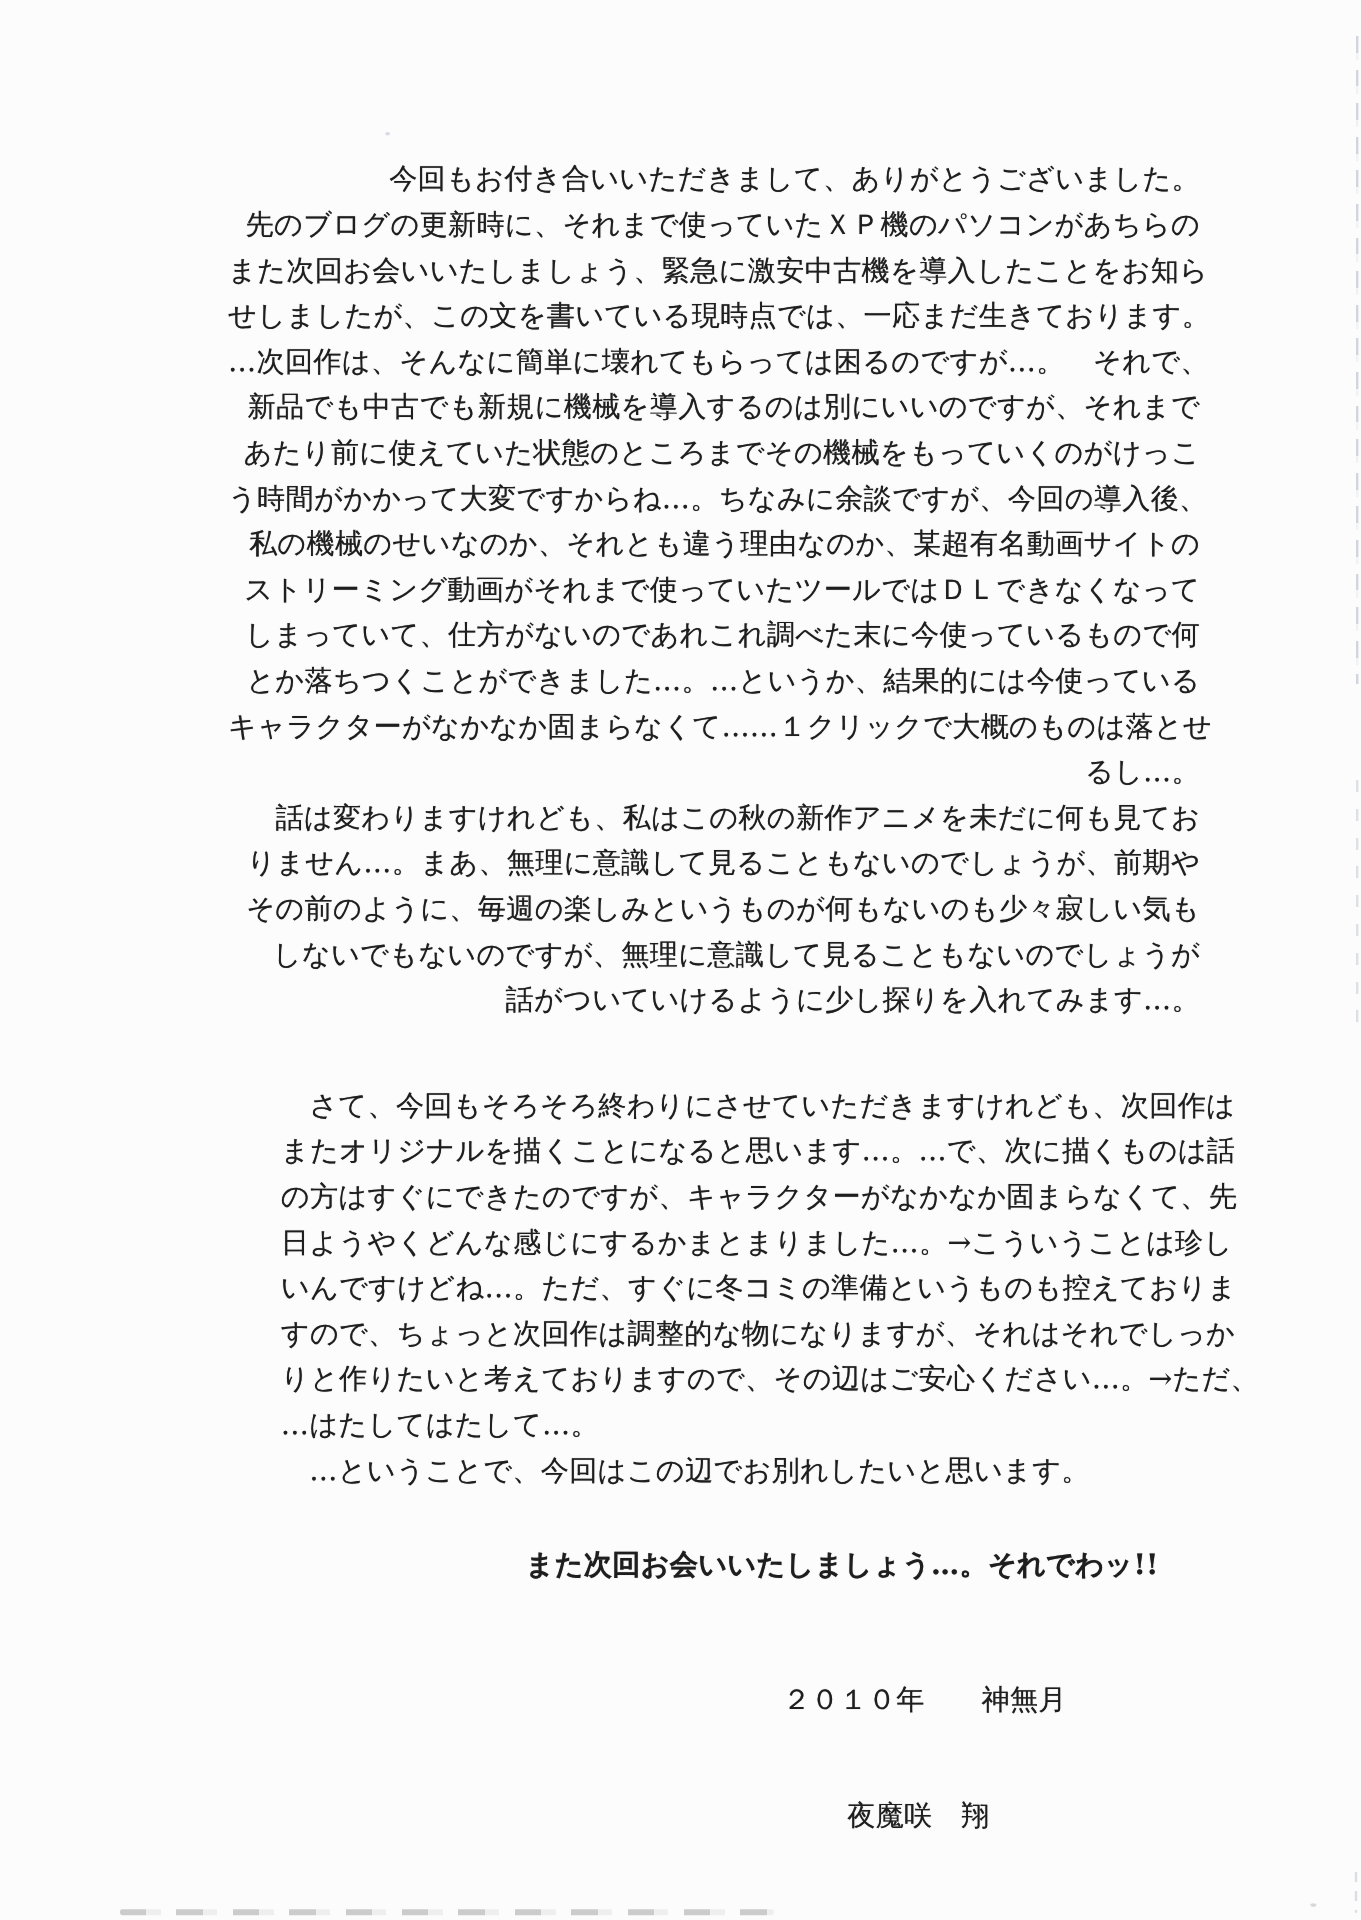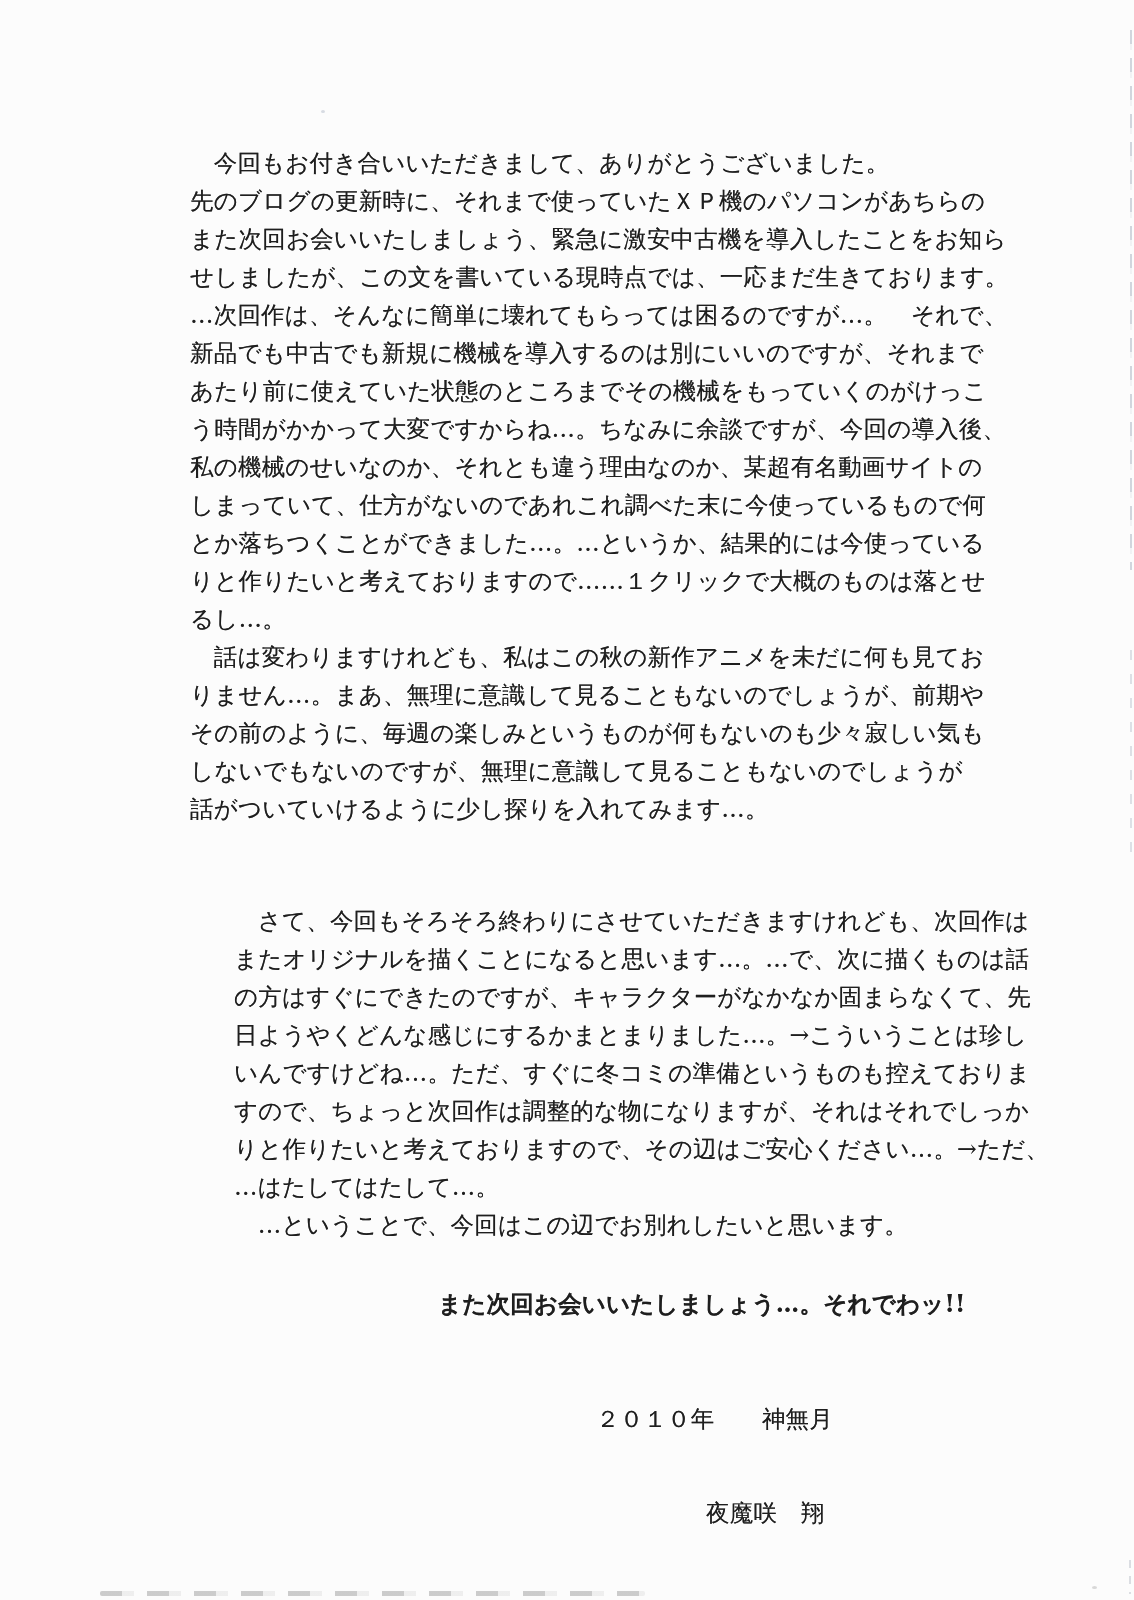--- a/index.html
+++ b/index.html
@@ -16,24 +16,24 @@
     color: #1e1e1e;
   }
   .text-line {
     height: 38px;
     line-height: 38px;
     font-size: 23.5px;
     letter-spacing: 0.2px;
     white-space: pre;
     text-shadow: 0 0 0.6px rgba(25,25,25,0.65);
   }
-  .block-1 { position: absolute; left: 190px; top: 144px; width: 810px; }
+  .block-1 { position: absolute; left: 190px; top: 130px; width: 810px; text-align: right; }
   .block-2 { position: absolute; left: 190px; top: 902px; width: 810px; margin-left: 44px; }
   .farewell-line  { position: absolute; left: 438px; top: 1285px; font-weight: bold; }
-  .date-line      { position: absolute; left: 596px; top: 1400px; }
+  .date-line      { position: absolute; left: 652px; top: 1400px; font-family: Liberation Mono, monospace; }
   .author-line    { position: absolute; left: 706px; top: 1494px; }
 
   
   .edge-line-top {
     position: absolute; right: 2px; top: 30px; width: 2px; height: 540px;
     background: repeating-linear-gradient(to bottom,
       rgba(110,125,150,0.30) 0 14px, rgba(140,155,175,0.10) 14px 20px, transparent 20px 28px);
   }
   .edge-line-mid {
     position: absolute; right: 2px; top: 650px; width: 2px; height: 210px;
@@ -68,23 +68,24 @@
   <div class="block-1">
     <div class="text-line">　今回もお付き合いいただきまして、ありがとうございました。</div>
     <div class="text-line">先のブログの更新時に、それまで使っていたＸＰ機のパソコンがあちらの</div>
     <div class="text-line">また次回お会いいたしましょう、緊急に激安中古機を導入したことをお知ら</div>
     <div class="text-line">せしましたが、この文を書いている現時点では、一応まだ生きております。</div>
     <div class="text-line">…次回作は、そんなに簡単に壊れてもらっては困るのですが…。　それで、</div>
     <div class="text-line">新品でも中古でも新規に機械を導入するのは別にいいのですが、それまで</div>
     <div class="text-line">あたり前に使えていた状態のところまでその機械をもっていくのがけっこ</div>
     <div class="text-line">う時間がかかって大変ですからね…。ちなみに余談ですが、今回の導入後、</div>
     <div class="text-line">私の機械のせいなのか、それとも違う理由なのか、某超有名動画サイトの</div>
+    <div class="text-line">ストリーミング動画がそれまで使っていたツールではＤＬできなくなって</div>
     <div class="text-line">しまっていて、仕方がないのであれこれ調べた末に今使っているもので何</div>
     <div class="text-line">とか落ちつくことができました…。…というか、結果的には今使っている</div>
-    <div class="text-line">りと作りたいと考えておりますので……１クリックで大概のものは落とせ</div>
+    <div class="text-line">キャラクターがなかなか固まらなくて……１クリックで大概のものは落とせ</div>
     <div class="text-line">るし…。</div>
     <div class="text-line">　話は変わりますけれども、私はこの秋の新作アニメを未だに何も見てお</div>
     <div class="text-line">りません…。まあ、無理に意識して見ることもないのでしょうが、前期や</div>
     <div class="text-line">その前のように、毎週の楽しみというものが何もないのも少々寂しい気も</div>
     <div class="text-line">しないでもないのですが、無理に意識して見ることもないのでしょうが</div>
     <div class="text-line">話がついていけるように少し探りを入れてみます…。</div>
   </div>
 
   <div class="block-2">
     <div class="text-line">　さて、今回もそろそろ終わりにさせていただきますけれども、次回作は</div>

